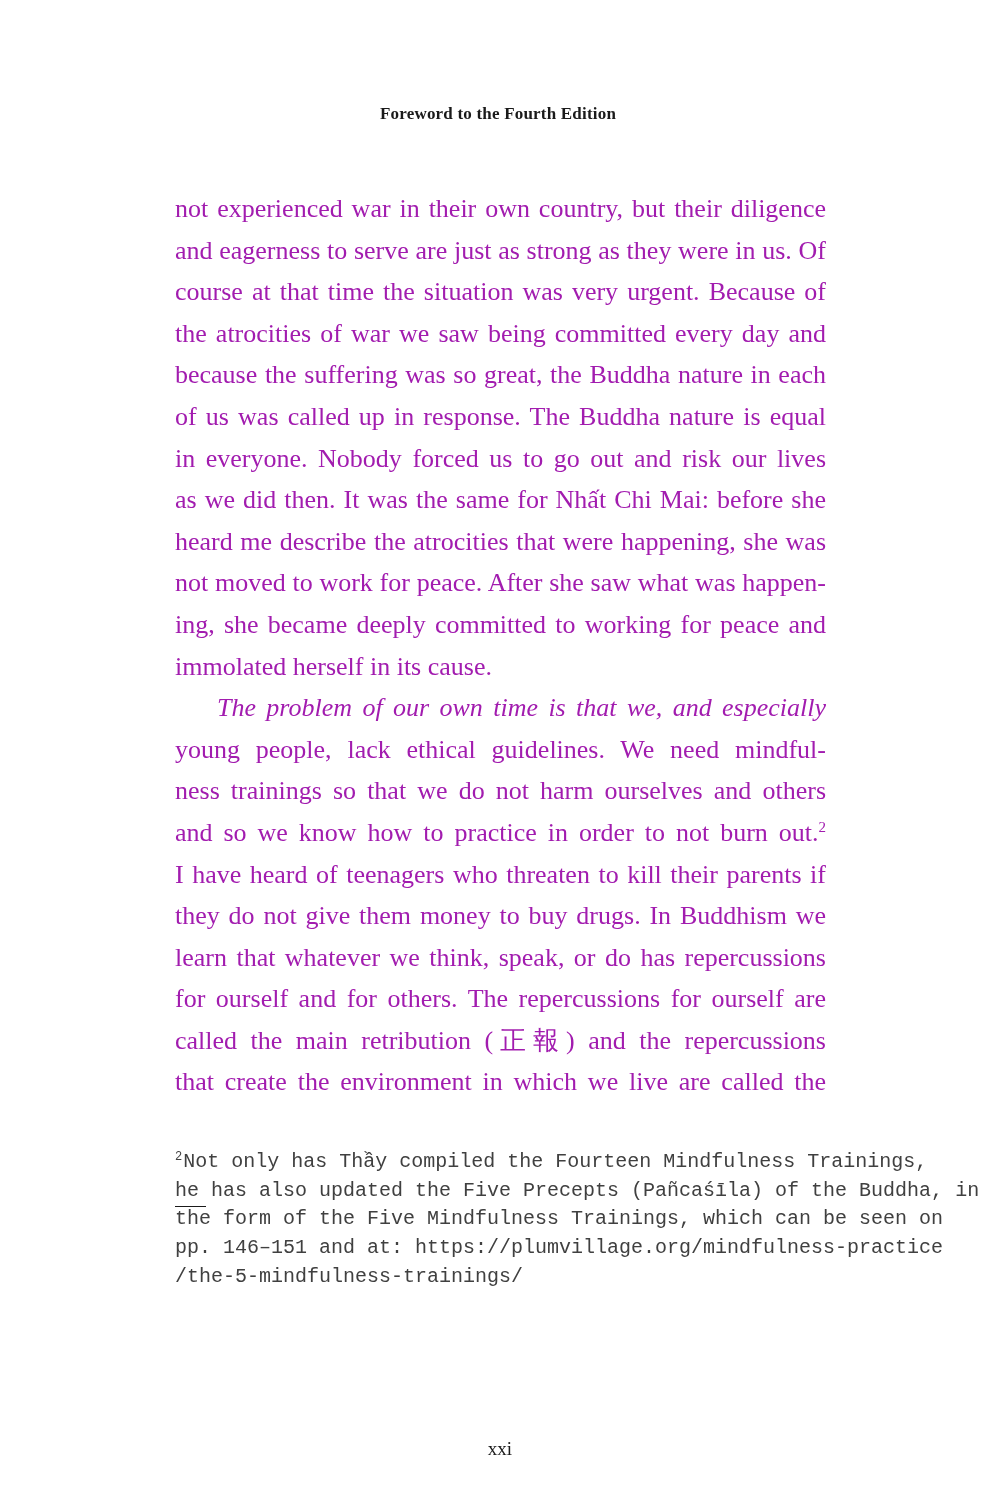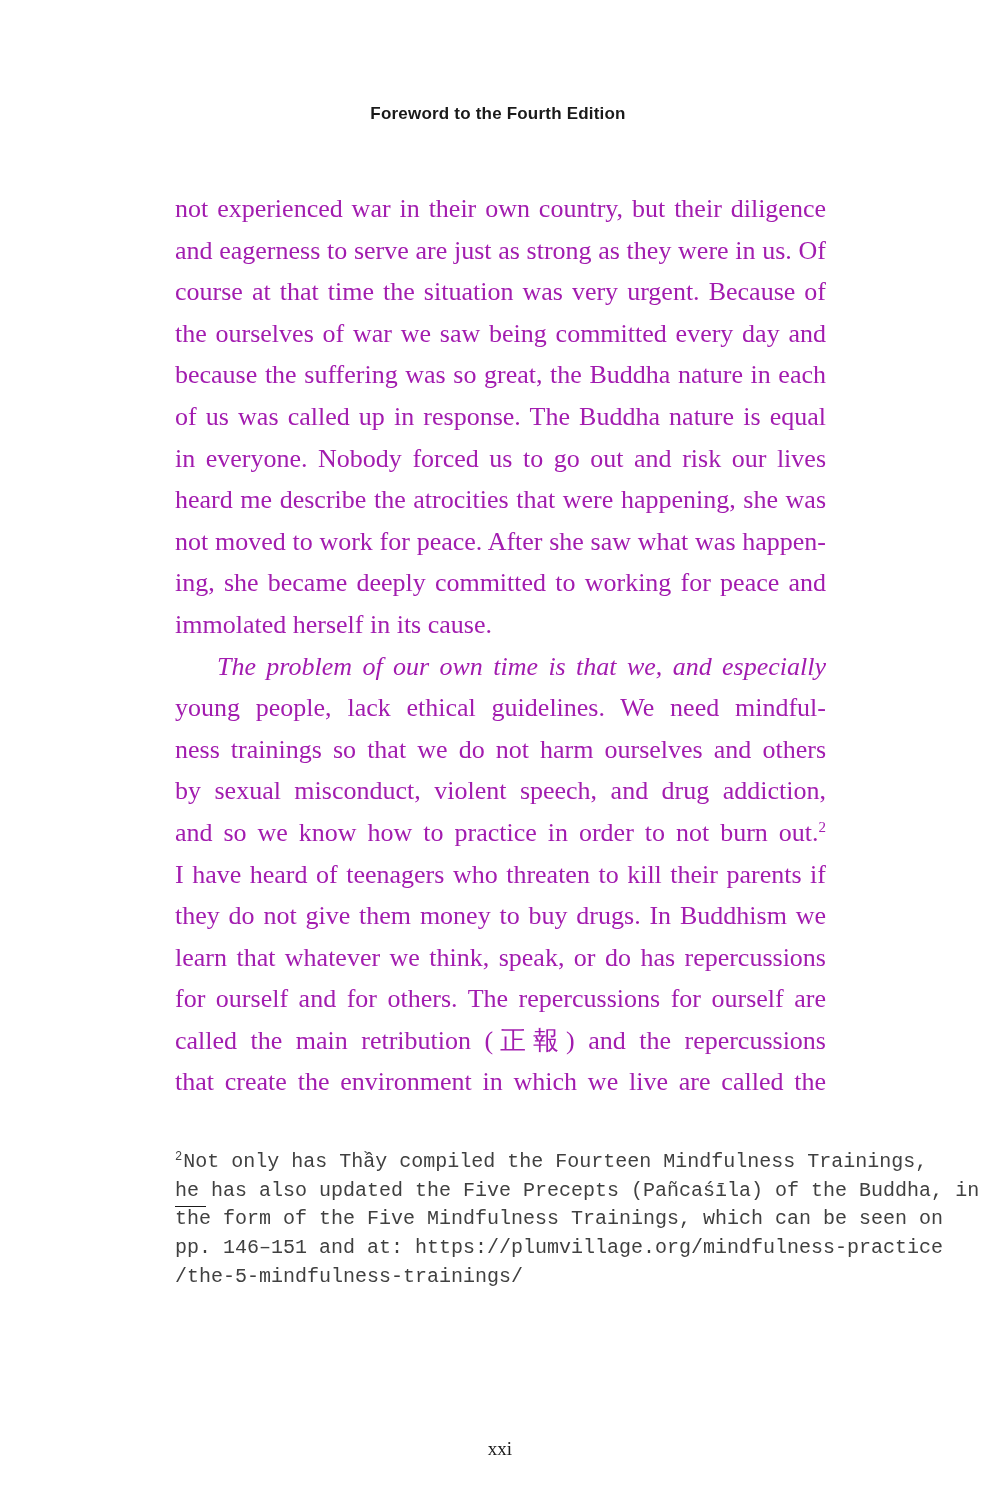--- a/index.html
+++ b/index.html
@@ -1,20 +1,20 @@
 <!DOCTYPE html>
 <html><head>
   <meta charset="utf-8">
   <style>
     html, body { margin: 0; padding: 0; background: #ffffff; }
     body { width: 1000px; height: 1500px; position: relative; overflow: hidden; }
     .running-head {
       position: absolute; top: 104px; left: 0; width: 996px;
       text-align: center;
-      font-family: Liberation Sans, sans-serif;
+      font-family: Liberation Serif, serif;
       font-weight: bold; font-size: 17px; letter-spacing: 0.2px;
       color: #1a1a1a;
     }
     .body-text {
       position: absolute; top: 188px; left: 175px; width: 651px;
       font-family: "Liberation Serif", serif;
       font-size: 26px; line-height: 41.6px;
       color: #a21caf;
     }
     .line {
@@ -44,32 +44,32 @@
   </style>
 </head>
 <body>
 
 <div class="running-head">Foreword to the Fourth Edition</div>
 
 <div class="body-text">
   <span class="line">not experienced war in their own country, but their diligence</span>
   <span class="line">and eagerness to serve are just as strong as they were in us. Of</span>
   <span class="line">course at that time the situation was very urgent. Because of</span>
-  <span class="line">the ourselves of war we saw being committed every day and</span>
+  <span class="line">the atrocities of war we saw being committed every day and</span>
   <span class="line">because the suffering was so great, the Buddha nature in each</span>
   <span class="line">of us was called up in response. The Buddha nature is equal</span>
   <span class="line">in everyone. Nobody forced us to go out and risk our lives</span>
+  <span class="line">as we did then. It was the same for Nhất Chi Mai: before she</span>
   <span class="line">heard me describe the atrocities that were happening, she was</span>
   <span class="line">not moved to work for peace. After she saw what was happen-</span>
   <span class="line">ing, she became deeply committed to working for peace and</span>
   <span class="line last">immolated herself in its cause.</span>
   <span class="line indent">The problem of our own time is that we, and especially</span>
   <span class="line">young people, lack ethical guidelines. We need mindful-</span>
   <span class="line">ness trainings so that we do not harm ourselves and others</span>
-  <span class="line">by sexual misconduct, violent speech, and drug addiction,</span>
   <span class="line"><span>and so we know how to practice in order to not burn out.</span><sup class="fn-ref">2</sup></span>
   <span class="line">I have heard of teenagers who threaten to kill their parents if</span>
   <span class="line">they do not give them money to buy drugs. In Buddhism we</span>
   <span class="line">learn that whatever we think, speak, or do has repercussions</span>
   <span class="line">for ourself and for others. The repercussions for ourself are</span>
   <span class="line">called the main retribution (正報) and the repercussions</span>
   <span class="line">that create the environment in which we live are called the</span>
 </div>
 
 <div class="footnote-rule"></div>

